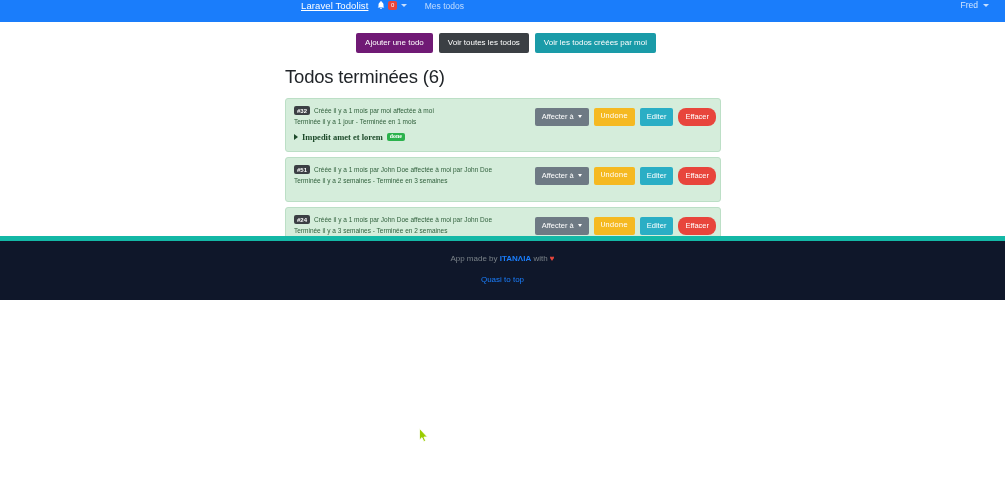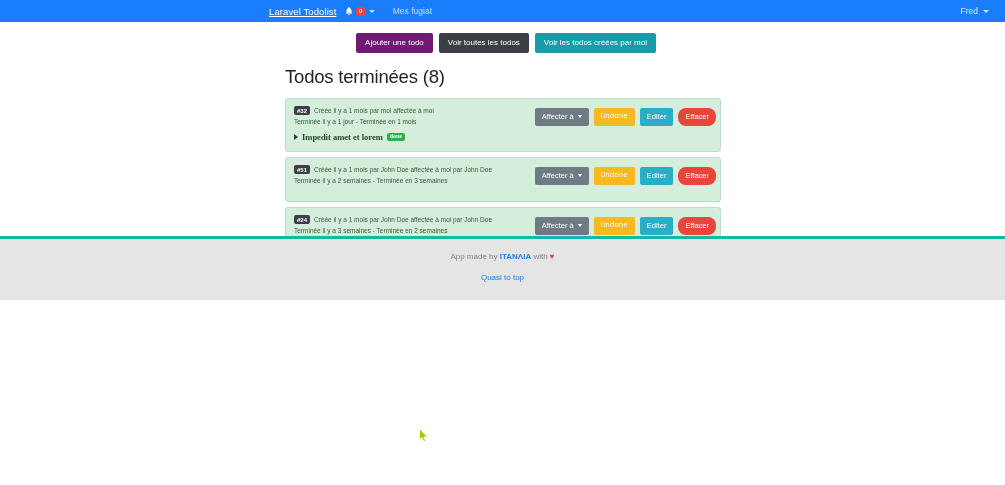--- a/index.html
+++ b/index.html
@@ -15,22 +15,22 @@
     width: 1005px; height: 485px;
     overflow: hidden;
     background: #ffffff;
   }
 
   
   .navbar {
     height: 22px;
     background: #1a7dfb;
     display: flex;
-    align-items: center;
-    padding: 0 0;
+    align-items: flex-start;
+    padding: 0 32px;
     position: relative;
   }
   .nav-left { display: flex; align-items: center; gap: 9px; margin-left: 269px; }
   .brand {
     color: #ffffff;
     font-size: 9.5px;
     letter-spacing: .1px;
     white-space: nowrap;
   }
   .bell-wrap {
@@ -220,22 +220,22 @@
     border-top: 3.2px solid #ffffff;
     display: inline-block;
   }
 
   
   .footer {
     position: absolute;
     left: 0; right: 0;
     top: 236px;
     height: 64px;
-    background: #e5e5e5;
-    border-top: 3px solid #14b8a6;
+    background: #0f172a;
+    border-top: 5px solid #14b8a6;
     text-align: center;
     padding-top: 13px;
   }
   .footer-line {
     font-size: 8px;
     color: #7a8288;
   }
   .footer-brand {
     color: #1a7dfb;
     font-weight: bold;
@@ -270,37 +270,37 @@
       <a class="brand" href="#">Laravel Todolist</a>
       <span class="bell-wrap">
         <span class="bell-icon">
           <svg width="8" height="9" viewBox="0 0 16 18">
             <path fill="#ffffff" d="M8 0a1.4 1.4 0 0 1 1.4 1.4v.5A5.2 5.2 0 0 1 13 6.8v4l1.6 2.2H1.4L3 10.8v-4A5.2 5.2 0 0 1 6.6 1.9v-.5A1.4 1.4 0 0 1 8 0zM6.2 14.2h3.6A1.8 1.8 0 0 1 6.2 14.2z"></path>
           </svg>
         </span>
         <span class="bell-badge">0</span>
         <span class="caret"></span>
       </span>
-      <a class="nav-link" href="#">Mes fugiat</a>
+      <a class="nav-link" href="#">Mes todos</a>
     </div>
     <div class="nav-right">
       <span class="nav-user">Fred</span>
       <span class="caret"></span>
     </div>
   </div>
 
   <div class="content">
 
     <div class="btn-row">
       <button class="btn btn-primary">Ajouter une todo</button>
       <button class="btn btn-dark">Voir toutes les todos</button>
       <button class="btn btn-teal">Voir les todos créées par moi</button>
     </div>
 
-    <h1 class="title">Todos terminées (8)</h1>
+    <h1 class="title">Todos terminées (6)</h1>
 
     <div class="cards">
 
       <div class="card">
         <div class="card-meta">
           <span class="id-badge">#32</span>
           <span>Créée il y a 1 mois par moi affectée à moi</span>
         </div>
         <div class="card-sub">Terminée il y a 1 jour - Terminée en 1 mois</div>
         <div class="card-title-row">

